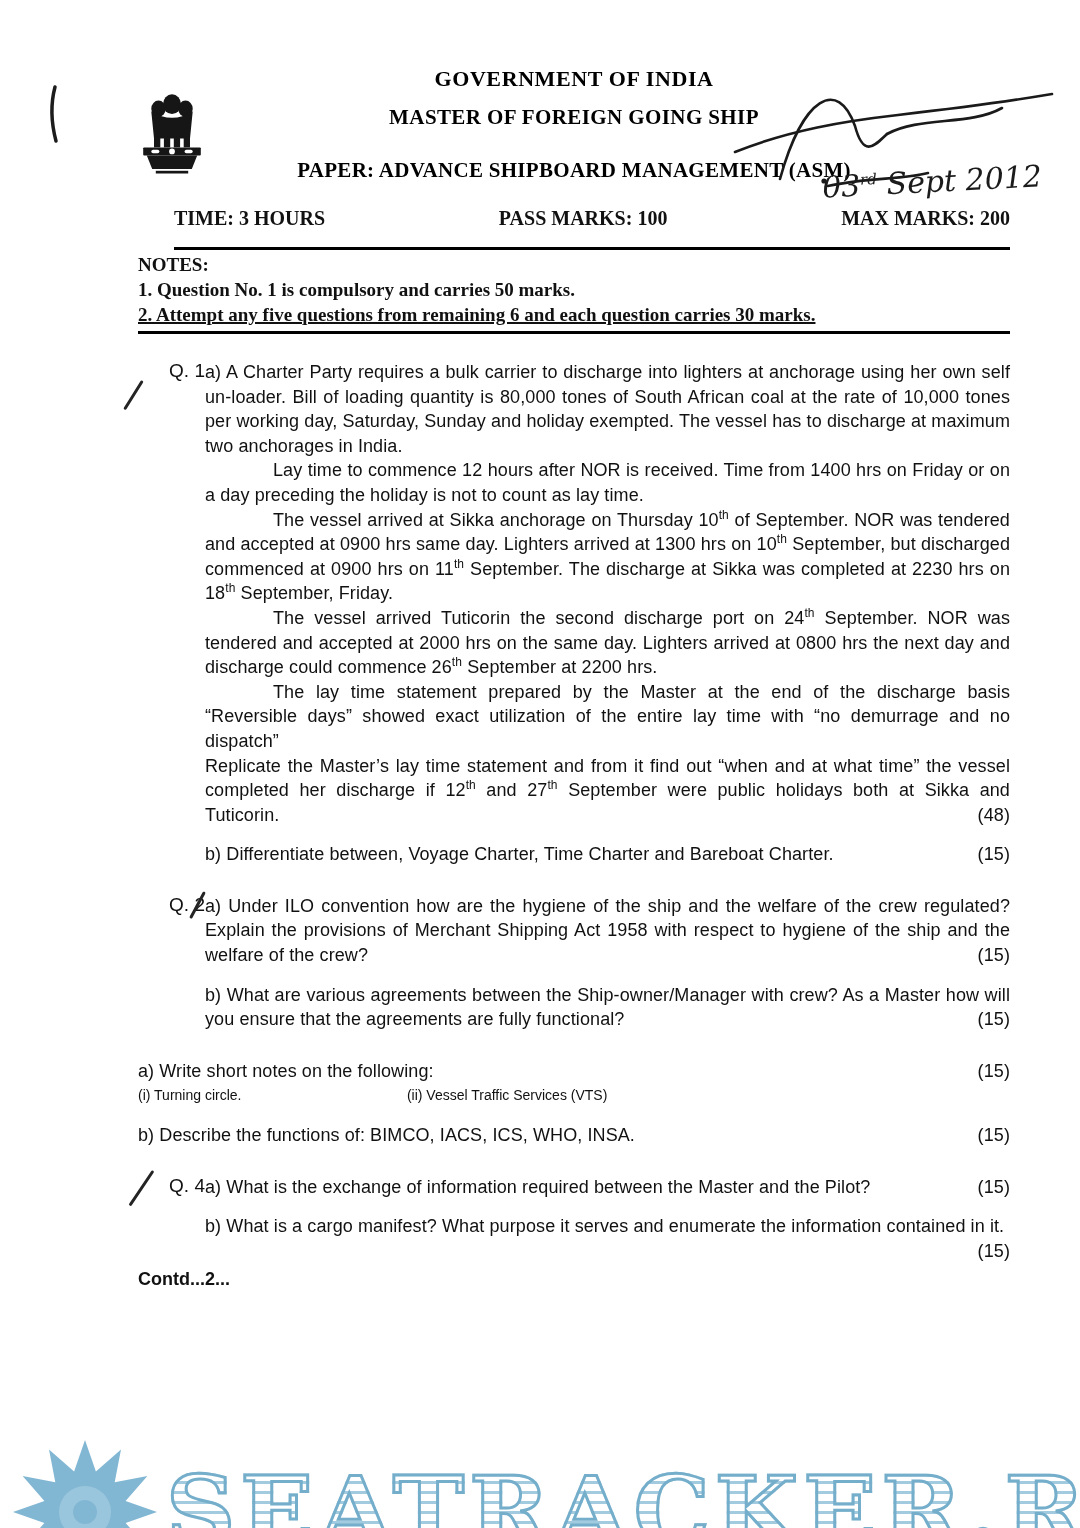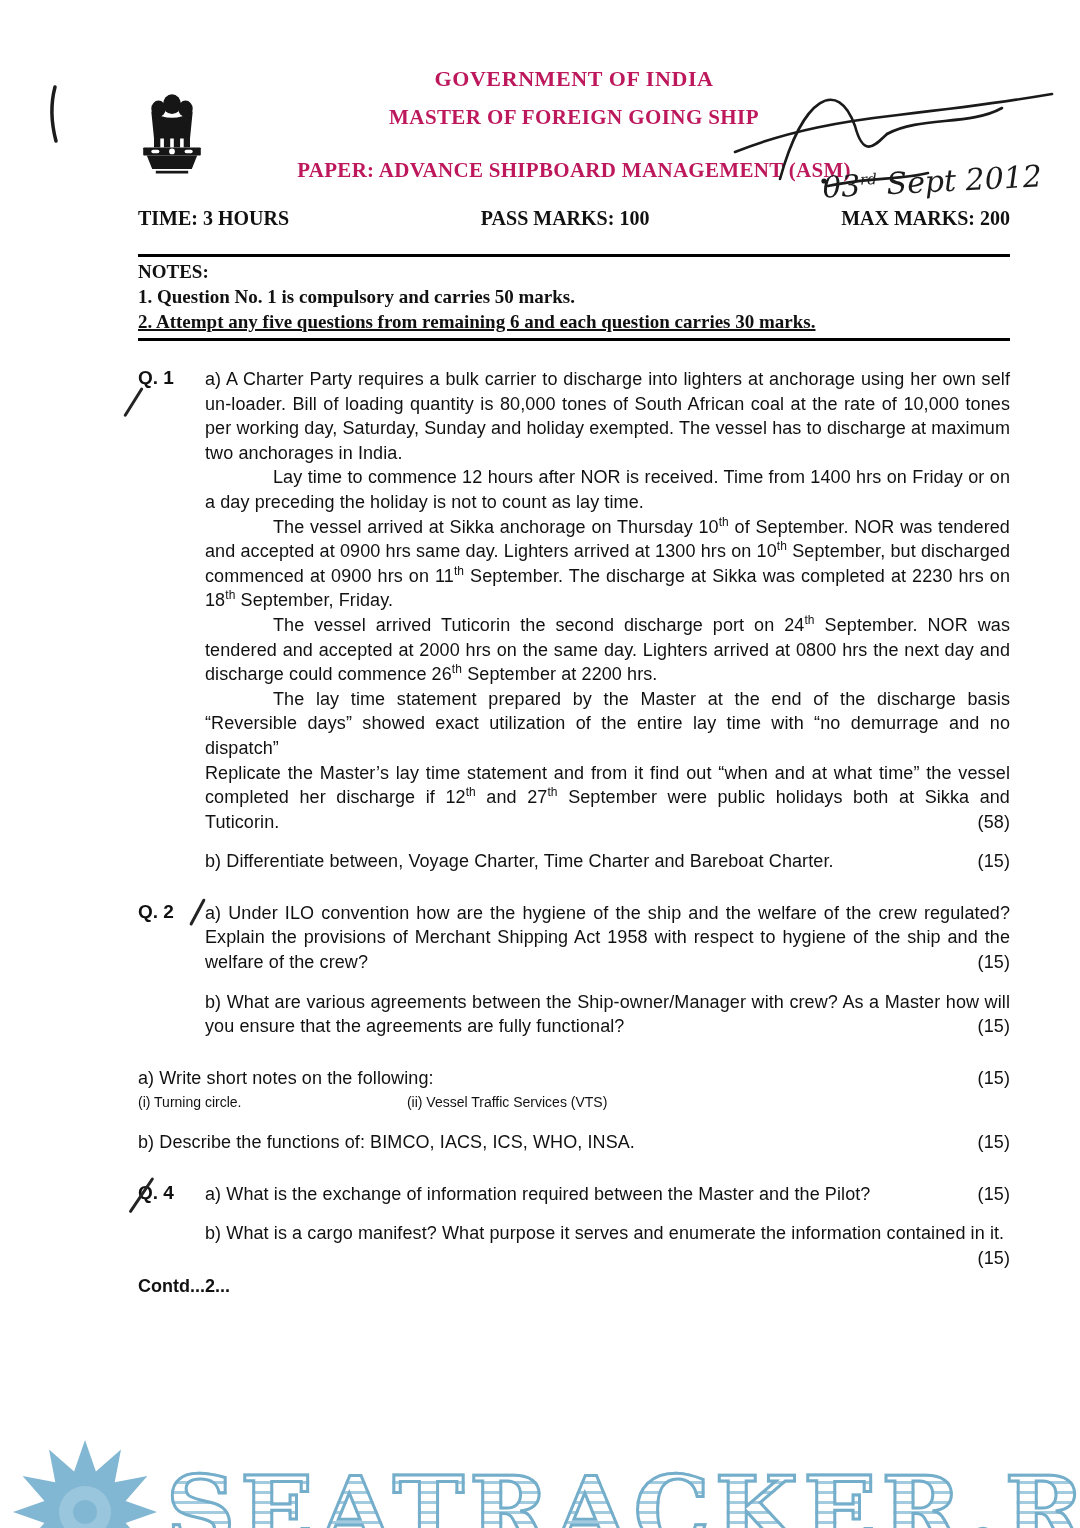--- a/index.html
+++ b/index.html
@@ -16,42 +16,42 @@
   .signature { position:absolute; left:640px; top:8px; width:420px; height:130px; z-index:5; pointer-events:none; }
   .hand-date {
     position:absolute; left:822px; top:98px; z-index:6;
     font-family:"DejaVu Serif", serif; font-style:italic; font-size:30px;
     transform:rotate(-3deg); color:#1b1b1b; white-space:nowrap;
   }
   .hand-date sup { font-size:15px; }
 
   
   .content { position:relative; padding:0 70px 0 138px; z-index:2; }
-  .hdr { text-align:center; font-family:"Liberation Serif", serif; font-weight:bold; color:#be185d; }
+  .hdr { text-align:center; font-family:"Liberation Serif", serif; font-weight:bold; color:#000000; }
   .hdr-gov    { margin-top:66px; font-size:22px; letter-spacing:.6px; }
   .hdr-master { margin-top:13px; font-size:21px; letter-spacing:.4px; }
   .hdr-paper  { margin-top:28px; font-size:21px; letter-spacing:.3px; }
 
   .meta-row {
     display:flex; justify-content:space-between; align-items:baseline;
-    margin-top:24px; padding-bottom:24px; border-bottom:3px solid #000;
-    font-family:"Liberation Serif", serif; font-weight:bold; font-size:20px;
+    margin-top:24px; padding-bottom:17px; border-bottom:3px solid #000;
+    font-family:"Liberation Serif", serif; font-weight:bold; font-size:20px;margin-left:36px;
   }
 
   .notes { border-bottom:3px solid #000; padding:4px 0 5px 0;
     font-family:"Liberation Serif", serif; font-weight:bold; font-size:19px; }
   .notes-title { margin-bottom:2px; }
   .note { margin-top:3px; }
   .note.underlined { text-decoration:underline; text-decoration-thickness:2px; }
 
   
   .questions { margin-top:26px; }
   .q { display:flex; margin-top:27px; }
   .q:first-child { margin-top:0; }
-  .qnum { width:67px; flex:0 0 67px; font-weight:bold; font-size:19px; position:relative; }
+  .qnum { width:67px; flex:0 0 67px; font-weight:normal; font-size:19px; position:relative;text-align:right; }
   .qbody { flex:1; }
   .para { font-size:18px; line-height:24.6px; text-align:justify; letter-spacing:.1px; }
   .para.ind { text-indent:68px; }
   .part-gap { margin-top:15px; }
   sup { font-size:12px; line-height:0; }
   .marks { float:right; margin-left:14px; }
   .subrow { font-size:14px; line-height:24.6px; }
   .sub-i { display:inline-block; width:265px; }
 
   
@@ -144,21 +144,21 @@
         <div class="qnum">
           <span>Q. 1</span>
           <span class="tick t1"></span>
         </div>
         <div class="qbody">
           <p class="para"><span>a) A Charter Party requires a bulk carrier to discharge into lighters at anchorage using her own self un-loader.  Bill of loading quantity is 80,000 tones of South African coal at the rate of 10,000 tones per working day, Saturday, Sunday and holiday exempted. The vessel has to discharge at maximum two anchorages in India.</span></p>
           <p class="para ind"><span>Lay time to commence 12 hours after NOR is received. Time from 1400 hrs on Friday or on a day preceding the holiday is not to count as lay time.</span></p>
           <p class="para ind"><span>The vessel arrived at Sikka anchorage on Thursday 10<sup>th</sup> of September. NOR was tendered and accepted at 0900 hrs same day.  Lighters arrived at 1300 hrs on 10<sup>th</sup> September, but discharged commenced at 0900 hrs on 11<sup>th</sup> September. The   discharge at Sikka was completed at 2230 hrs on 18<sup>th</sup> September, Friday.</span></p>
           <p class="para ind"><span>The vessel arrived Tuticorin the second discharge port on 24<sup>th</sup> September.  NOR   was tendered and accepted at 2000 hrs on the same day. Lighters arrived at 0800  hrs the next day and discharge could commence 26<sup>th</sup> September at 2200 hrs.</span></p>
           <p class="para ind"><span>The lay time statement prepared by the Master at the end of the discharge basis “Reversible days” showed exact utilization of the entire lay time with “no demurrage and no dispatch”</span></p>
-          <p class="para"><span>Replicate the Master’s lay time statement and from it find out “when and at what time” the vessel completed her discharge if 12<sup>th</sup> and 27<sup>th</sup> September were public holidays both at Sikka and Tuticorin.</span><span class="marks">(58)</span></p>
+          <p class="para"><span>Replicate the Master’s lay time statement and from it find out “when and at what time” the vessel completed her discharge if 12<sup>th</sup> and 27<sup>th</sup> September were public holidays both at Sikka and Tuticorin.</span><span class="marks">(48)</span></p>
           <p class="para part-gap"><span>b) Differentiate between, Voyage Charter, Time Charter and Bareboat Charter.</span><span class="marks">(15)</span></p>
         </div>
       </div>
 
       <div class="q">
         <div class="qnum">
           <span>Q. 2</span>
           <span class="tick t2"></span>
         </div>
         <div class="qbody">

